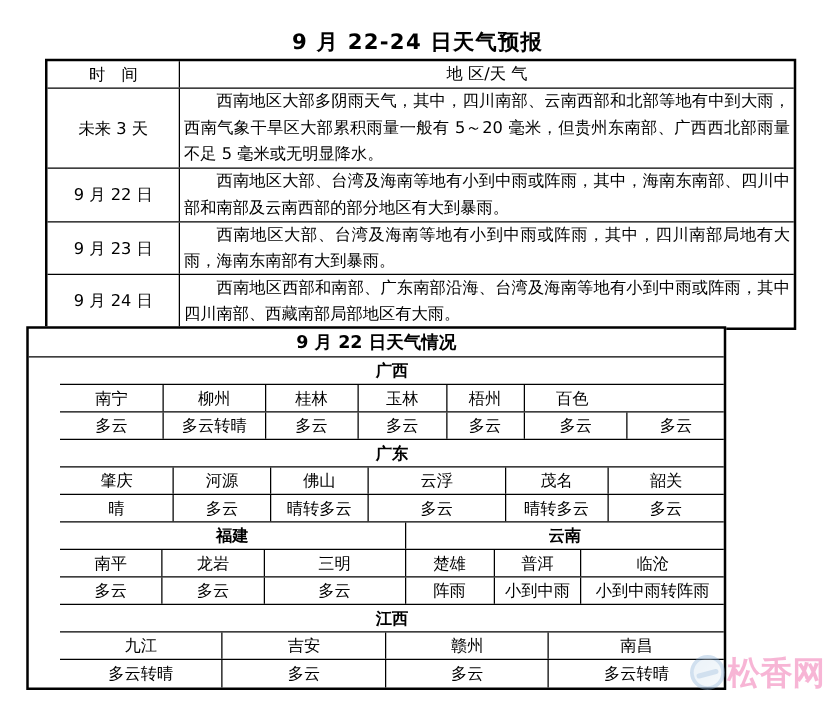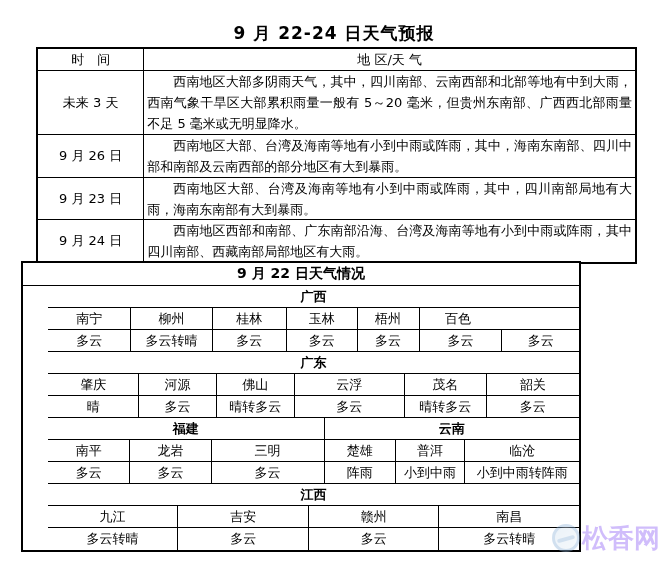--- a/index.html
+++ b/index.html
@@ -62,42 +62,42 @@
   .wm-globe{
     width:28px;height:28px;border-radius:50%;
     border:3px solid #8fb3d9;position:relative;flex:0 0 auto;
     background:linear-gradient(135deg,#cfe0ef 0%,#e8f1f8 100%);
   }
   .wm-globe::after{
     content:"";position:absolute;left:2px;top:10px;width:18px;height:4px;
     background:#8fb3d9;border-radius:2px;transform:rotate(-15deg);
   }
   .wm-text{
-    font-size:26px;font-weight:bold;color:#8b5cf6;margin-left:2px;
+    font-size:26px;font-weight:bold;color:#ec4899;margin-left:2px;
     white-space:nowrap;
   }
 </style>
 </head>
 <body>
 
 <div class="page-title">9 月 22-24 日天气预报</div>
 
 <div class="t1">
   <div class="t1-row t1-head">
     <div class="t1-time">时　间</div>
     <div class="t1-region">地 区/天 气</div>
   </div>
   <div class="t1-row h65">
     <div class="t1-time">未来 3 天</div>
     <div class="t1-region">
         <p>西南地区大部多阴雨天气，其中，四川南部、云南西部和北部等地有中到大雨，西南气象干旱区大部累积雨量一般有 5～20 毫米，但贵州东南部、广西西北部雨量不足 5 毫米或无明显降水。</p>
       </div>
   </div>
   <div class="t1-row h43">
-    <div class="t1-time">9 月 26 日</div>
+    <div class="t1-time">9 月 22 日</div>
     <div class="t1-region">
         <p>西南地区大部、台湾及海南等地有小到中雨或阵雨，其中，海南东南部、四川中部和南部及云南西部的部分地区有大到暴雨。</p>
       </div>
   </div>
   <div class="t1-row h42">
     <div class="t1-time">9 月 23 日</div>
     <div class="t1-region">
         <p>西南地区大部、台湾及海南等地有小到中雨或阵雨，其中，四川南部局地有大雨，海南东南部有大到暴雨。</p>
       </div>
   </div>

